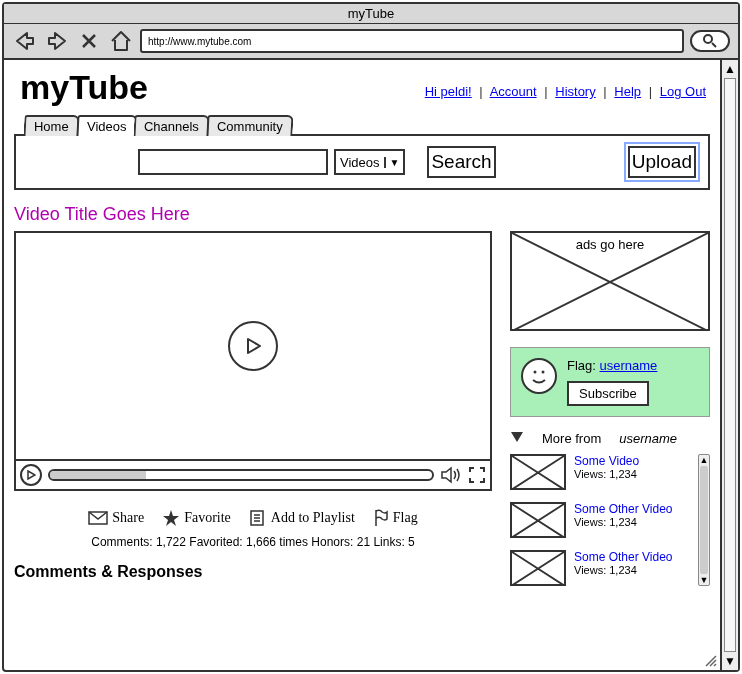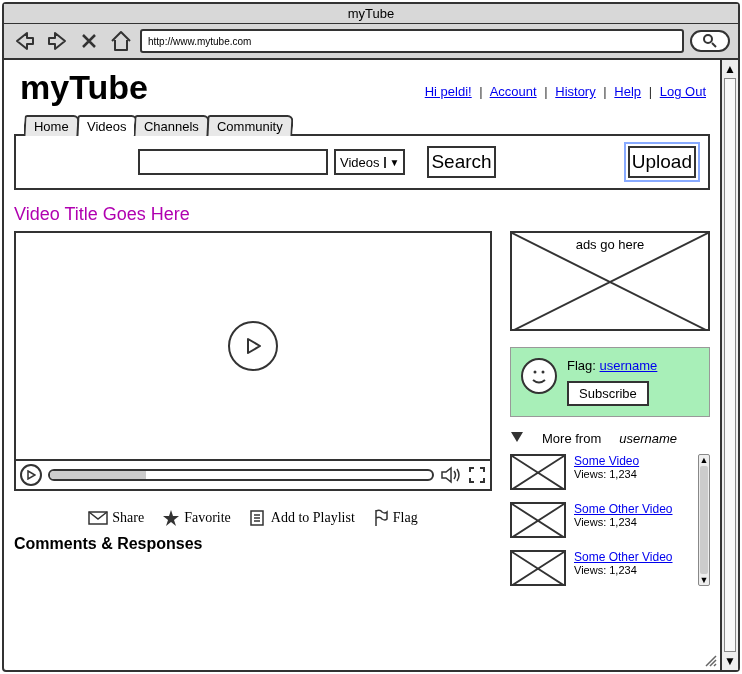--- a/index.html
+++ b/index.html
@@ -349,21 +349,20 @@
   }
   .thumb {
     width: 56px;
     height: 36px;
     border: 2px solid #333;
     position: relative;
     flex-shrink: 0;
   }
   .related-item a {
     color: #0000EE;
-    text-decoration: underline;
     display: block;
     font-size: 12px;
   }
   .mini-scrollbar {
     width: 12px;
     border: 1px solid #888;
     background: #eee;
     display: flex;
     flex-direction: column;
     border-radius: 2px;
@@ -511,20 +510,21 @@
               <span>Add to Playlist</span>
             </div>
             <div class="action-item">
               <svg width="16" height="18" viewBox="0 0 16 18">
                   <path d="M3 1 L3 17 M3 2 Q7 0 9 3 Q12 5 14 3 L14 10 Q12 12 9 10 Q7 7 3 9" fill="none" stroke="#333" stroke-width="1.5"></path>
                 </svg>
               <span>Flag</span>
             </div>
           </div>
 
+          <div class="stats-row">Comments: 1,722  Favorited: 1,666 times  Honors: 21  Links: 5</div>
 
           <div class="section-title">Comments &amp; Responses</div>
         </div>
 
         <div class="right-col">
           <div class="ad-box">
             <span>ads go here</span>
             <svg class="cross-box" viewBox="0 0 200 100" preserveAspectRatio="none">
               <path d="M0 0 L200 100 M200 0 L0 100" stroke="#333" stroke-width="2"></path>
             </svg>

